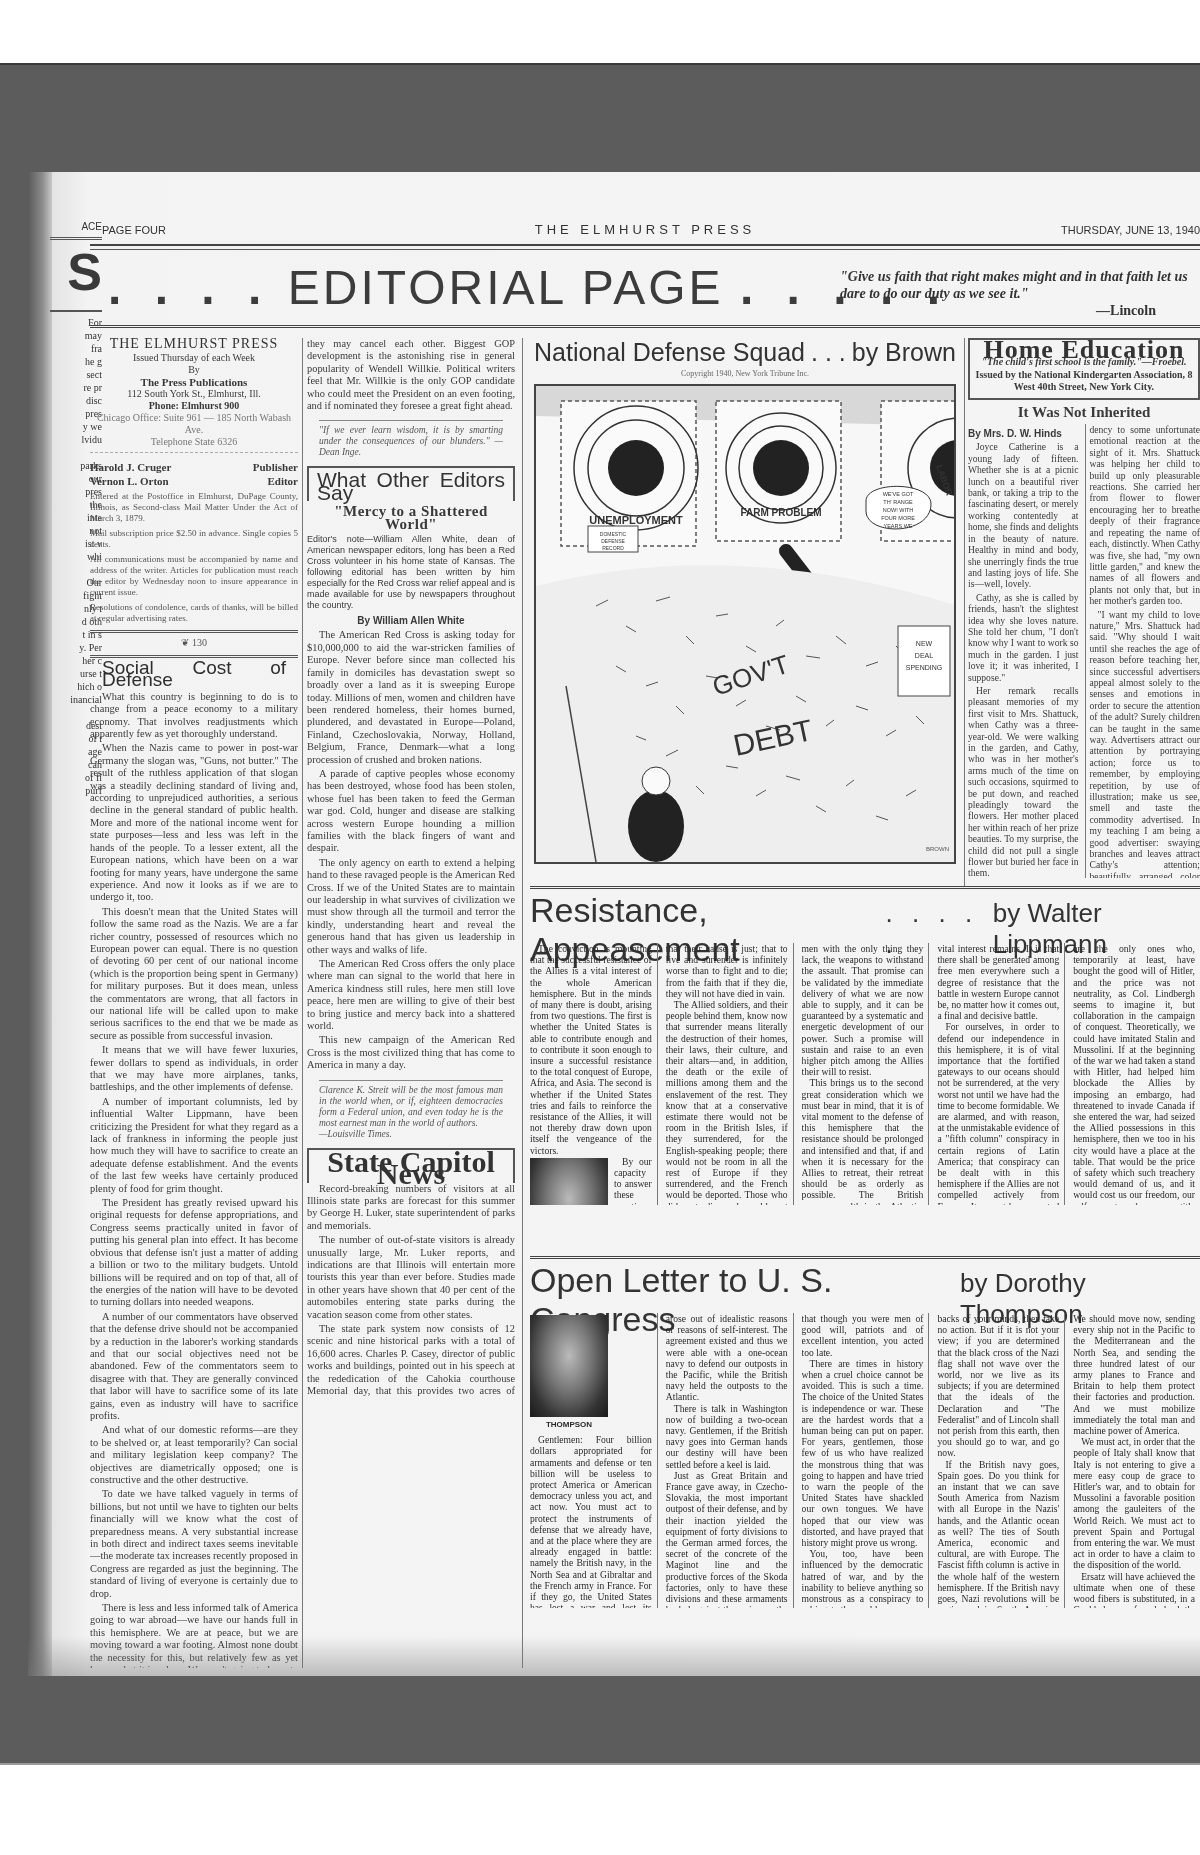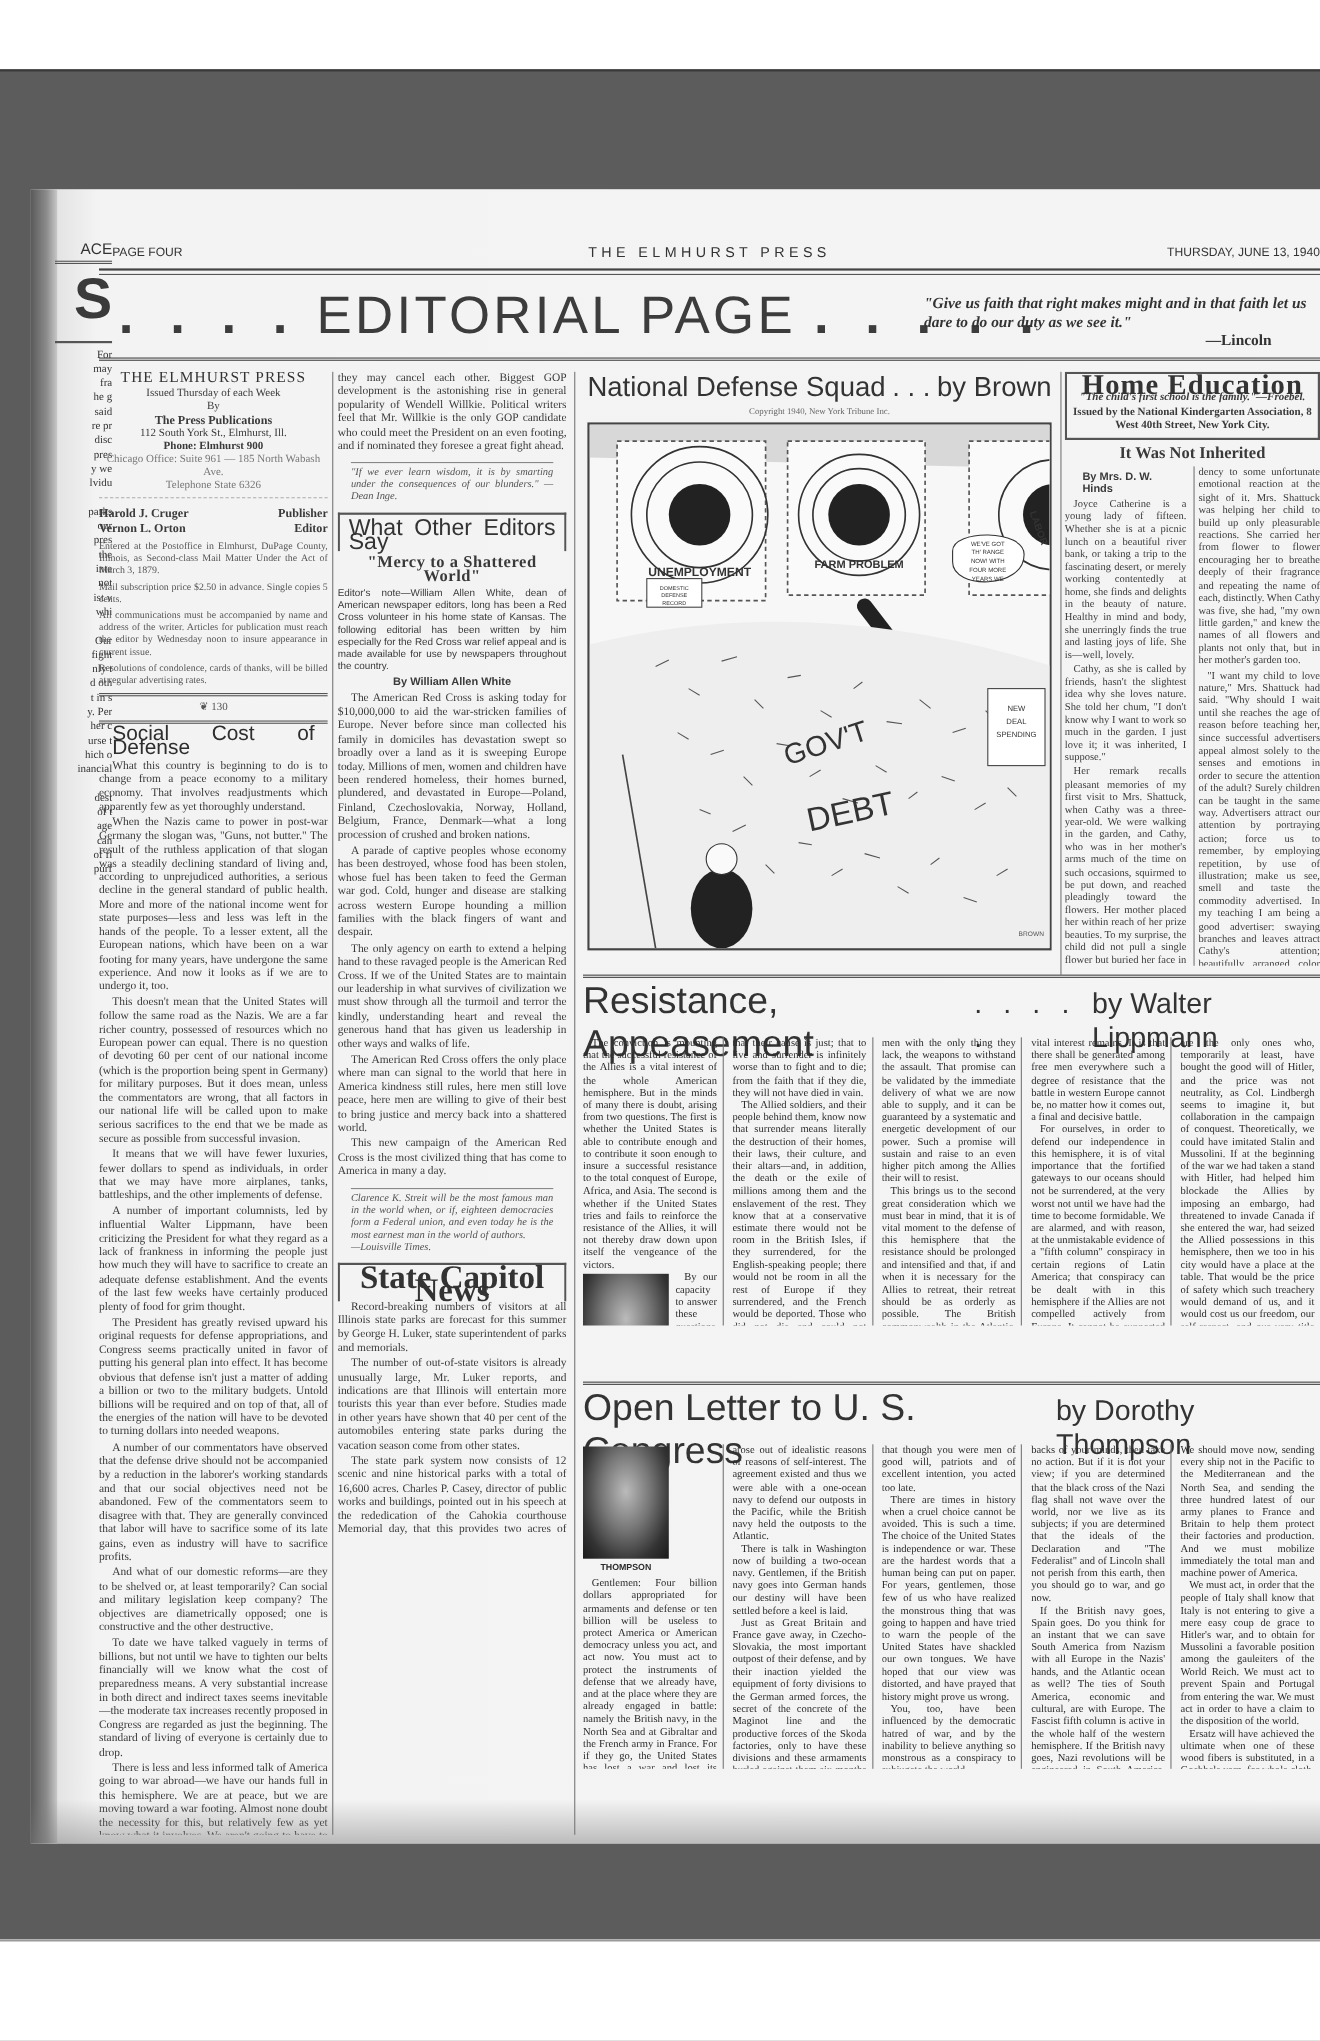--- a/index.html
+++ b/index.html
@@ -54,21 +54,21 @@
   .ornament { text-align: center; font-size: 10px; color: #555; }
 
   .hed-sans { font-family: "Liberation Sans", sans-serif; font-size: 19px; color: #2e2e2e; margin: 4px 12px 4px; }
   .quote-small { font-style: italic; font-size: 9.5px; line-height: 11px; margin: 8px 12px; color: #555; border-top: 1px solid #888; padding-top: 4px; }
   .quote-small .who { display: block; }
 
   .box-hed { border: 2px solid #555; border-bottom: none; padding: 6px 8px 2px; font-family: "Liberation Sans", sans-serif; font-size: 21px; color: #333; margin-top: 6px; }
   .box-hed.serif { font-family: "Liberation Serif", serif; font-weight: bold; font-size: 30px; text-align: center; }
   .subhed { font-size: 15px; font-weight: bold; text-align: center; margin: 4px 0 4px; letter-spacing: 0.5px; }
   .note { font-family: "Liberation Sans", sans-serif; font-size: 9px; line-height: 11px; margin-bottom: 4px; }
-  .byline { text-align: center; font-weight: bold; font-size: 10px; font-family: "Liberation Sans", sans-serif; margin: 4px 16px 2px; }
+  .byline { text-align: center; font-weight: bold; font-size: 10px; font-family: "Liberation Sans", sans-serif; margin: 4px 0 2px; }
 
   .cartoon-area { position: absolute; left: 440px; top: 0; width: 430px; height: 540px; }
   .cartoon-hed { font-family: "Liberation Sans", sans-serif; font-size: 25px; color: #333; display: flex; justify-content: space-between; padding: 0 4px; align-items: flex-end; }
   .copyright { text-align: center; font-size: 8px; color: #666; margin-top: 2px; }
   .cartoon-frame { position: relative; margin: 6px 4px 0 4px; height: 480px; border: 2px solid #444; background: #f7f7f7; overflow: hidden; }
   .cartoon-frame svg { position: absolute; left: 0; top: 0; }
 
   .c5 { left: 878px; width: 232px; height: 540px; }
   .he-box { border: 2px solid #555; padding: 4px; text-align: center; }
   .he-title { font-family: "Liberation Serif", serif; font-weight: bold; font-size: 26px; letter-spacing: 1px; color: #333; }
@@ -97,28 +97,28 @@
 <body>
 
 <div class="top-white"></div>
 <div class="scan-bg"></div>
 <div class="bottom-white"></div>
 
 <div class="paper">
   <div class="spine"></div>
 
   <div class="prev-page">
-    <div style="font-family:'Liberation Sans',sans-serif;font-size:14px;border-bottom:3px double #555;padding-bottom:4px;margin-bottom:4px;">ACE</div>
+    <div style="font-family:'Liberation Sans',sans-serif;font-size:10px;border-bottom:3px double #555;padding-bottom:4px;margin-bottom:4px;">ACE</div>
     <div class="big-s">S</div>
     <div id="prev-lines" style="margin-top:10px;border-top:2px solid #555;padding-top:4px;">
         <span class="frag">For</span>
         <span class="frag">may</span>
         <span class="frag">fra</span>
         <span class="frag">he g</span>
-        <span class="frag">said</span>
+        <span class="frag">sect</span>
         <span class="frag">re pr</span>
         <span class="frag">disc</span>
         <span class="frag">pres</span>
         <span class="frag">y we</span>
         <span class="frag">lvidu</span>
         <span class="frag">&nbsp;</span>
         <span class="frag">parks</span>
         <span class="frag">our</span>
         <span class="frag">pres</span>
         <span class="frag">the</span>

